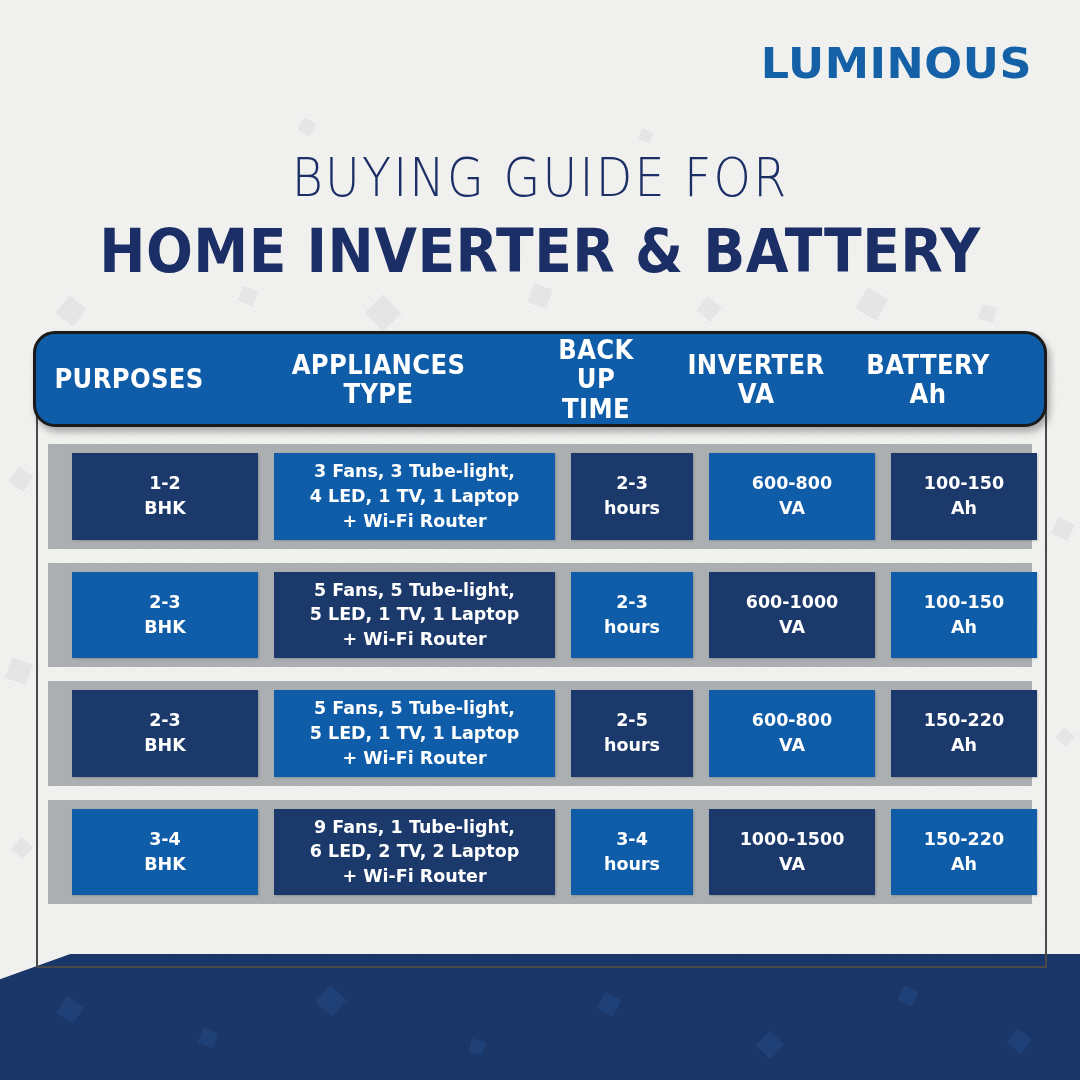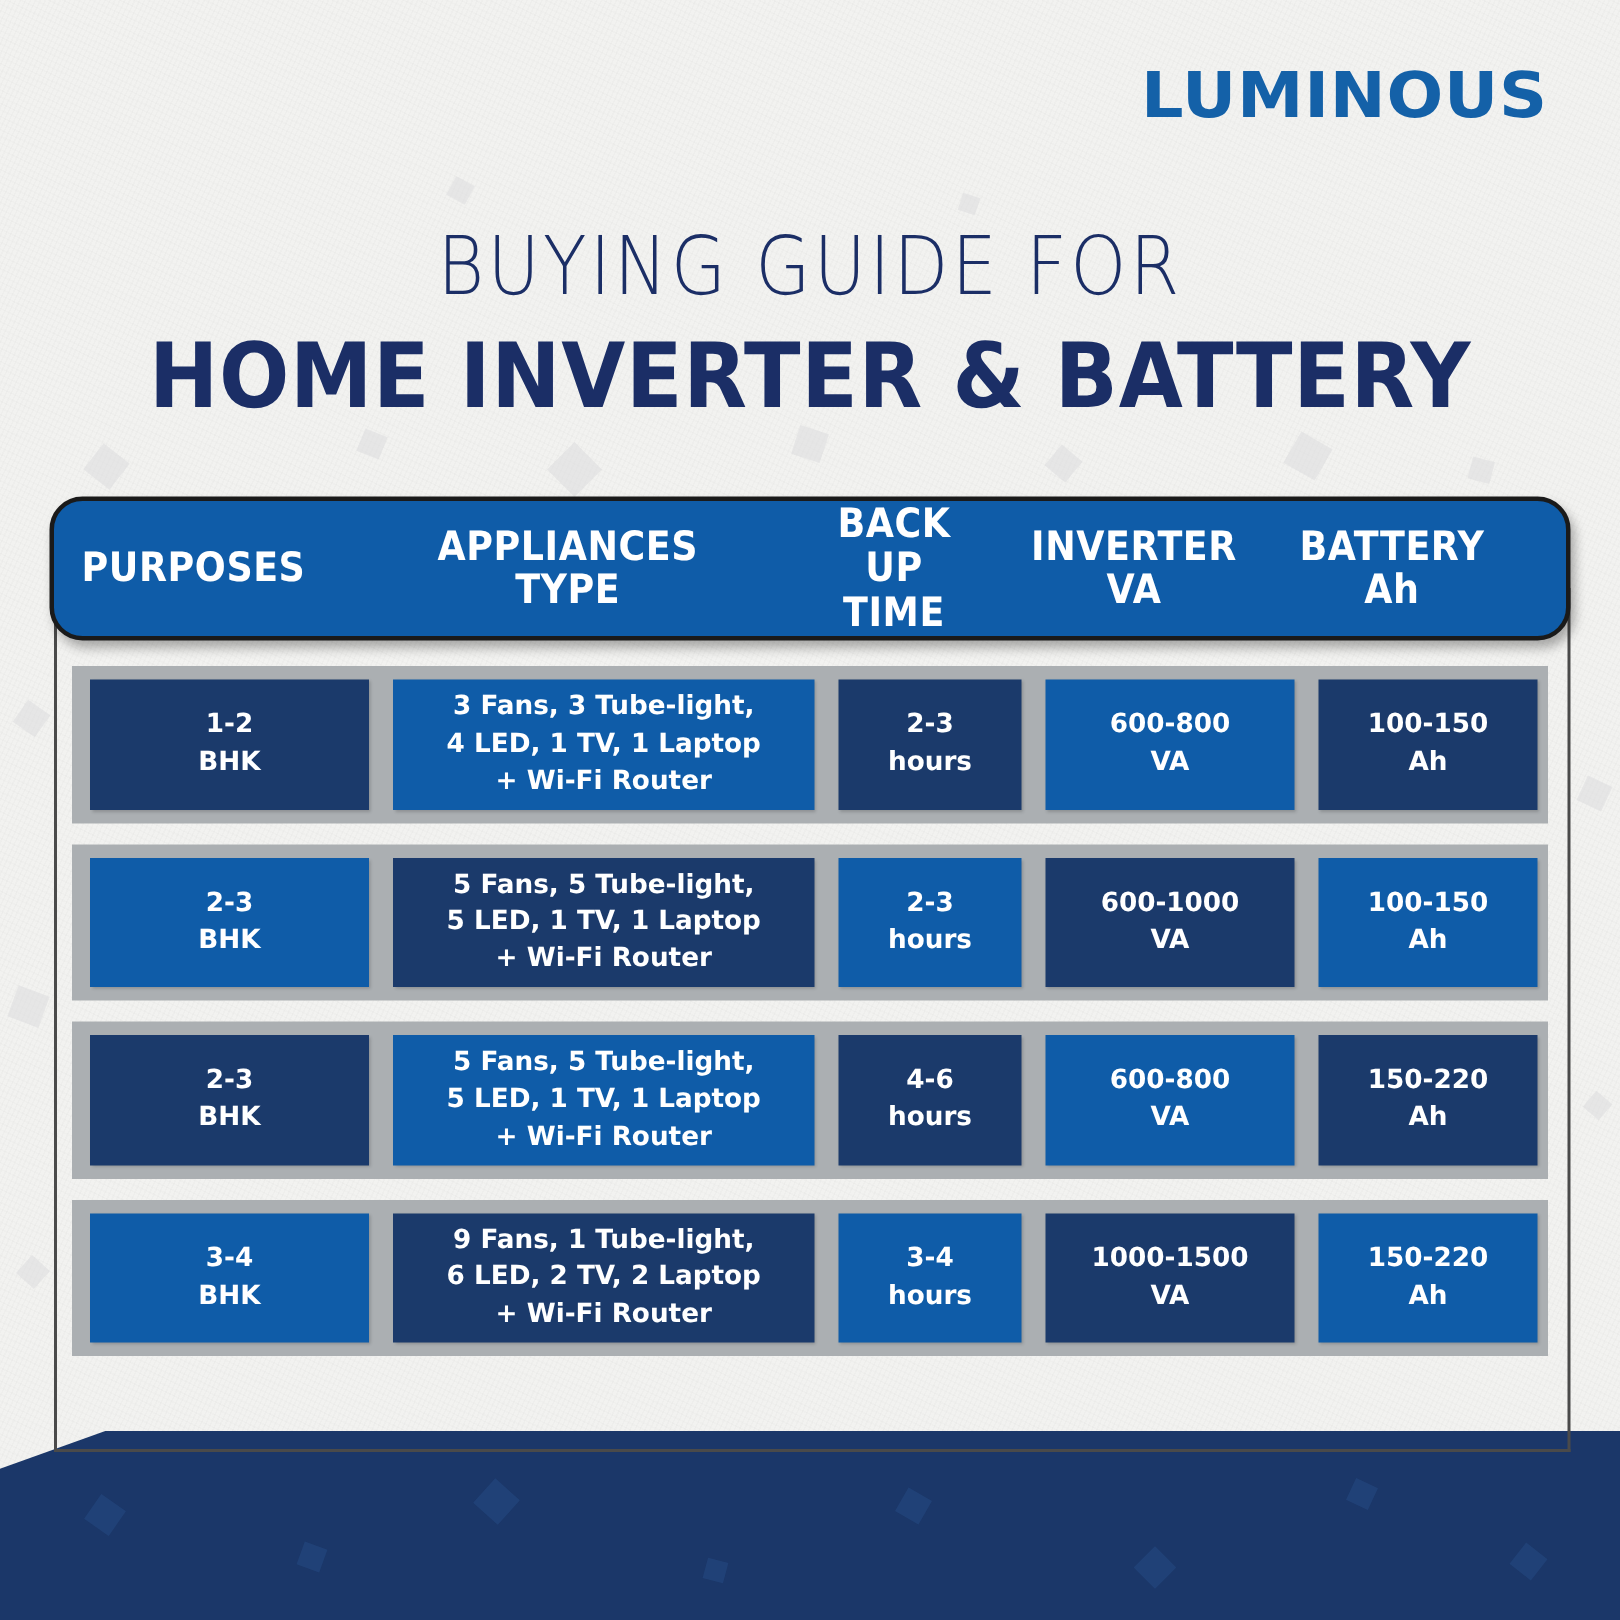--- a/index.html
+++ b/index.html
@@ -59,21 +59,21 @@
   }
   #head .hc{
     position:relative;height:100%;display:flex;align-items:center;justify-content:center;
     text-align:center;color:#FFFFFF;
     font-family:"DejaVu Sans","Liberation Sans",sans-serif;
     font-weight:bold;font-size:27px;line-height:1.08;letter-spacing:.4px;
     transform:scaleX(.90);
   }
   
   #rows{position:absolute;left:48px;top:444px;width:984px;z-index:4;}
-  .row{display:flex;background:#ABAFB2;padding:9px 12px;margin-bottom:14px;box-sizing:border-box;}
+  .row{display:flex;background:#ABAFB2;padding:9px 24px;margin-bottom:14px;box-sizing:border-box;}
   .cell{
     color:#FFFFFF;text-align:center;
     display:flex;align-items:center;justify-content:center;
     font-family:"DejaVu Sans","Liberation Sans",sans-serif;
     font-weight:bold;font-size:17.5px;line-height:1.42;
     box-sizing:border-box;padding:6px 4px;min-height:80px;
     box-shadow:1px 1px 2px rgba(0,0,0,.18);
   }
   .cell.dark{background:#1B3A6B;}
   .cell.med{background:#0F5CA8;}
@@ -196,21 +196,21 @@
   <div class="row">
     <div class="cell c1 dark">
       <span><span>2-3</span><br><span>BHK</span></span>
     </div>
     <div class="gap"></div>
     <div class="cell c2 med">
       <span><span>5 Fans, 5 Tube-light,</span><br><span>5 LED, 1 TV, 1 Laptop</span><br><span>+ Wi-Fi Router</span></span>
     </div>
     <div class="gap"></div>
     <div class="cell c3 dark">
-      <span><span>4-6</span><br><span>hours</span></span>
+      <span><span>2-5</span><br><span>hours</span></span>
     </div>
     <div class="gap"></div>
     <div class="cell c4 med">
       <span><span>600-800</span><br><span>VA</span></span>
     </div>
     <div class="gap"></div>
     <div class="cell c5 dark">
       <span><span>150-220</span><br><span>Ah</span></span>
     </div>
   </div>

